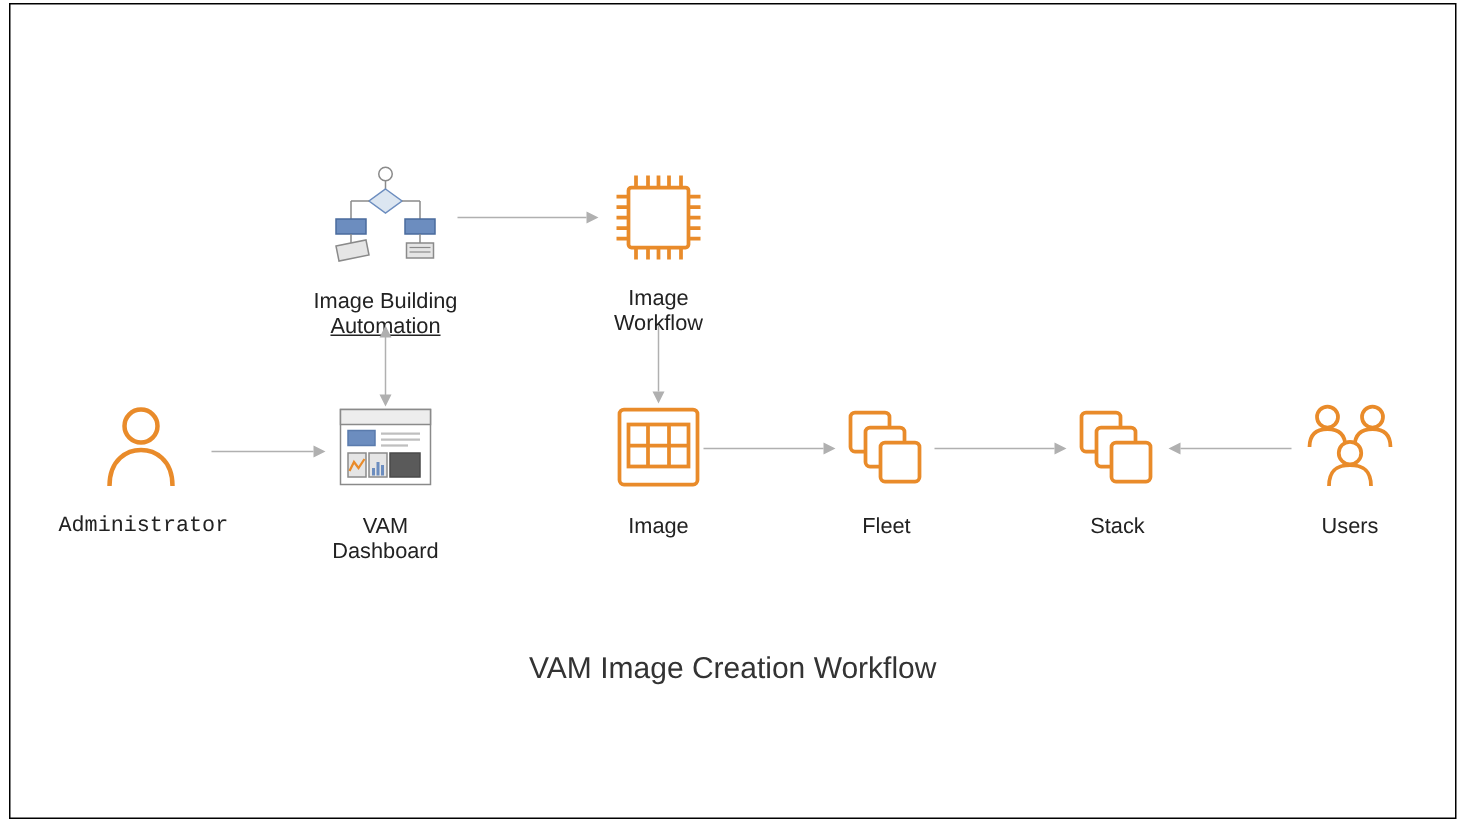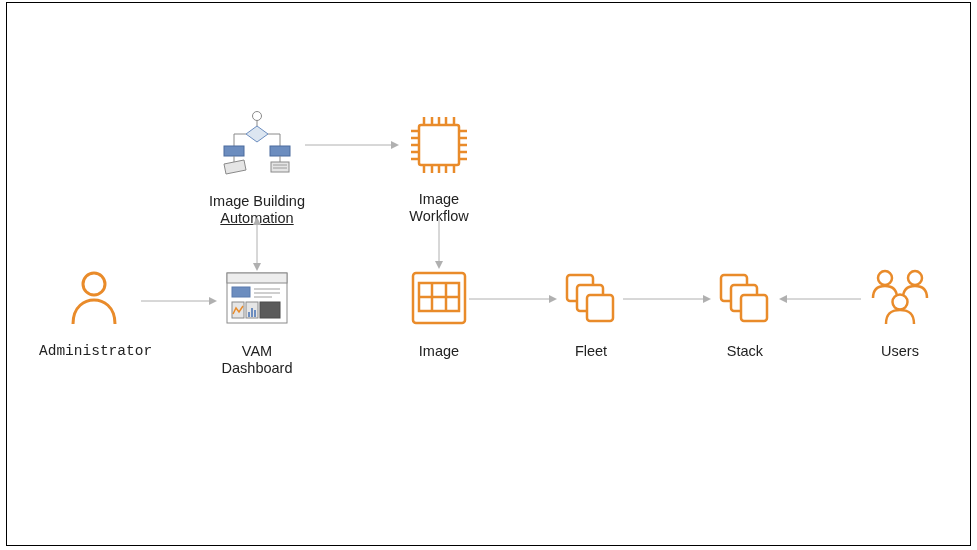--- a/index.html
+++ b/index.html
@@ -191,20 +191,21 @@
       <path d="M10 30 C10 20 16 18 22 18 C28 18 34 20 34 30" fill="none" stroke="#E98B2A" stroke-width="2.5"></path>
       <circle cx="52" cy="10" r="7" fill="none" stroke="#E98B2A" stroke-width="2.5"></circle>
       <path d="M40 30 C40 20 46 18 52 18 C58 18 64 20 64 30" fill="none" stroke="#E98B2A" stroke-width="2.5"></path>
       <circle cx="37" cy="34" r="7.5" fill="#fff" stroke="#E98B2A" stroke-width="2.5"></circle>
       <path d="M23 56 C23 44 30 42 37 42 C44 42 51 44 51 56" fill="#fff" stroke="#E98B2A" stroke-width="2.5"></path>
     </svg>
   </div>
   <div class="label">Users</div>
 </div>
 
+<div class="title">VAM Image Creation Workflow</div>
 
 <svg class="arrow" style="left:134px; top:292px; width:80px; height:12px;">
   <line x1="0" y1="6" x2="68" y2="6"></line>
   <polygon points="68,2 76,6 68,10"></polygon>
 </svg>
 
 <svg class="arrow" style="left:244px; top:214px; width:12px; height:54px;">
   <line x1="6" y1="6" x2="6" y2="48"></line>
   <polygon points="2,8 6,0 10,8"></polygon>
   <polygon points="2,46 6,54 10,46"></polygon>

